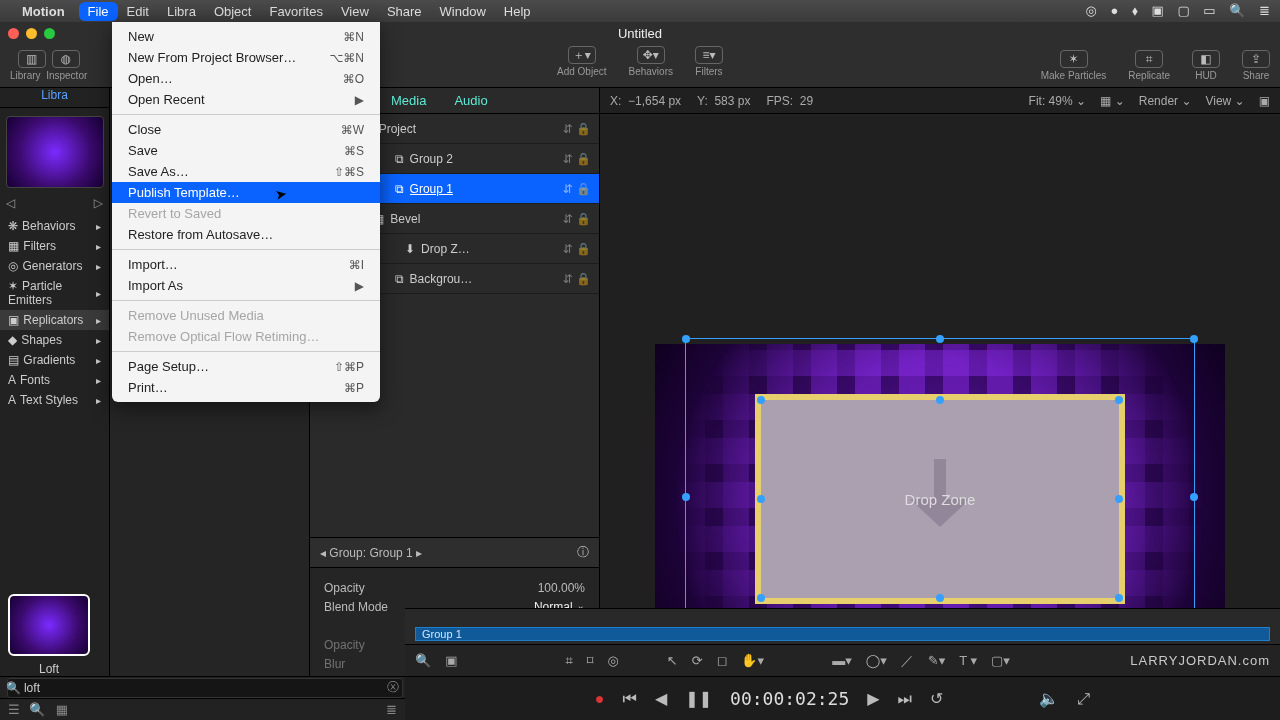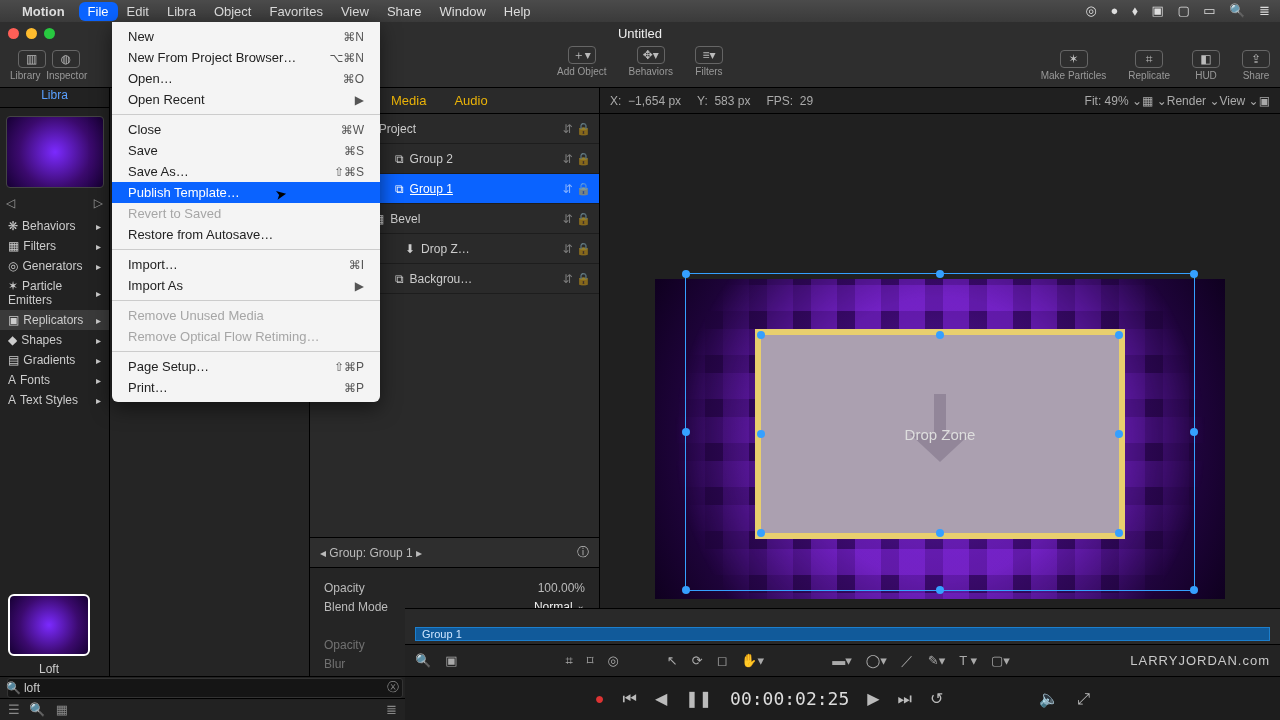--- a/index.html
+++ b/index.html
@@ -43,21 +43,21 @@
   .panelA .cat .ico { width:14px; text-align:center; margin-right:4px; }
   .panelA .bottom { margin-top:auto; }
   .panelA .presets { margin:8px; display:flex; flex-wrap:wrap; gap:6px; }
   .preset { width:82px; height:62px; border:2px solid #fff; border-radius:6px; background:radial-gradient(circle,#7b2aff,#3b0a6e 60%,#160033); }
   .preset + .plabel { width:82px; text-align:center; font-size:12px; }
 
   .panelB { width:200px; background:#252525; border-right:1px solid #000; }
 
   .layers { width:290px; background:#2a2a2a; border-right:1px solid #000; display:flex; flex-direction:column; }
   .layers .tabs { height:26px; display:flex; border-bottom:1px solid #000; font-size:13px; }
-  .layers .tabs .t { padding:5px 14px; color:#eab308; }
+  .layers .tabs .t { padding:5px 14px; color:#5eead4; }
   .layers .tabs .t.active { background:#3a3a3a; color:#fff; }
   .layers .rows { flex:1; overflow:visible; }
   .layers .row { display:flex; align-items:center; height:30px; padding:0 8px; gap:6px; font-size:12px; border-bottom:1px solid #1d1d1d; }
   .layers .row input[type=checkbox]{accent-color:#666}
   .layers .row .mini{width:26px;height:18px;background:#3a3a3a;border:1px solid #555;border-radius:2px}
   .layers .row .mini.purple{background:radial-gradient(circle,#7b2aff,#3b0a6e 60%)}
   .layers .row.sel{background:#0a63ff;color:#fff}
   .layers .row .name{flex:1; white-space:nowrap; overflow:hidden; text-overflow:ellipsis;}
   .layers .row .name.u{text-decoration:underline}
   .layers .row .chev{color:#bbb; width:10px}
@@ -65,22 +65,22 @@
   .inspector { position:relative; }
   .infoHead{display:flex;align-items:center;justify-content:space-between;background:#2e2e2e;border-top:1px solid #000;border-bottom:1px solid #000;padding:6px 10px;font-size:12px;color:#bbb}
   .props { padding:8px 14px; font-size:12px; color:#bbb; background:#252525; }
   .props .line{display:flex;justify-content:space-between;margin:5px 0}
   .props .line.dim{opacity:.5}
   .props .sel{display:flex;align-items:flex-start;gap:4px}
   .props .sel .v{color:#eee}
 
   .canvasArea { flex:1; display:flex; flex-direction:column; background:#202020; }
   .canvasBar { height:26px; display:flex; align-items:center; padding:0 10px; font-size:12px; color:#aaa; border-bottom:1px solid #000; gap:16px;}
-  .canvasBar .r{margin-left:auto; display:flex; }
-  .viewport { flex:1; position:relative; display:flex; align-items:center; justify-content:center; padding:20px; }
+  .canvasBar .r{margin-left:auto; display:flex; gap:14px}
+  .viewport { flex:1; position:relative; display:flex; align-items:flex-end; justify-content:center; padding:20px; }
   .frameOuter{position:relative; width:570px; height:320px; margin-top:80px;}
   .frameBg{position:absolute; inset:0; background:radial-gradient(circle at 50% 50%, #5a1fa8 0, #3b0a6e 40%, #0f001f 100%); overflow:hidden}
   .sqgrid{position:absolute; inset:-20px; background:
     repeating-linear-gradient(0deg, rgba(130,40,220,.55) 0 26px, transparent 26px 44px),
     repeating-linear-gradient(90deg, rgba(130,40,220,.55) 0 26px, transparent 26px 44px);
     mask:radial-gradient(circle at 50% 50%, black 40%, transparent 75%);
     -webkit-mask:radial-gradient(circle at 50% 50%, black 40%, transparent 75%);
     filter:hue-rotate(0deg)}
   .selRect{position:absolute; left:30px; top:-6px; right:30px; bottom:8px; border:1px solid #35a0ff}
   .dz{position:absolute; left:100px; top:50px; width:370px; height:210px; background:#aba0b0; border:6px solid #e8cf6e; display:flex; align-items:center; justify-content:center; color:#ddd; font-size:15px;}

